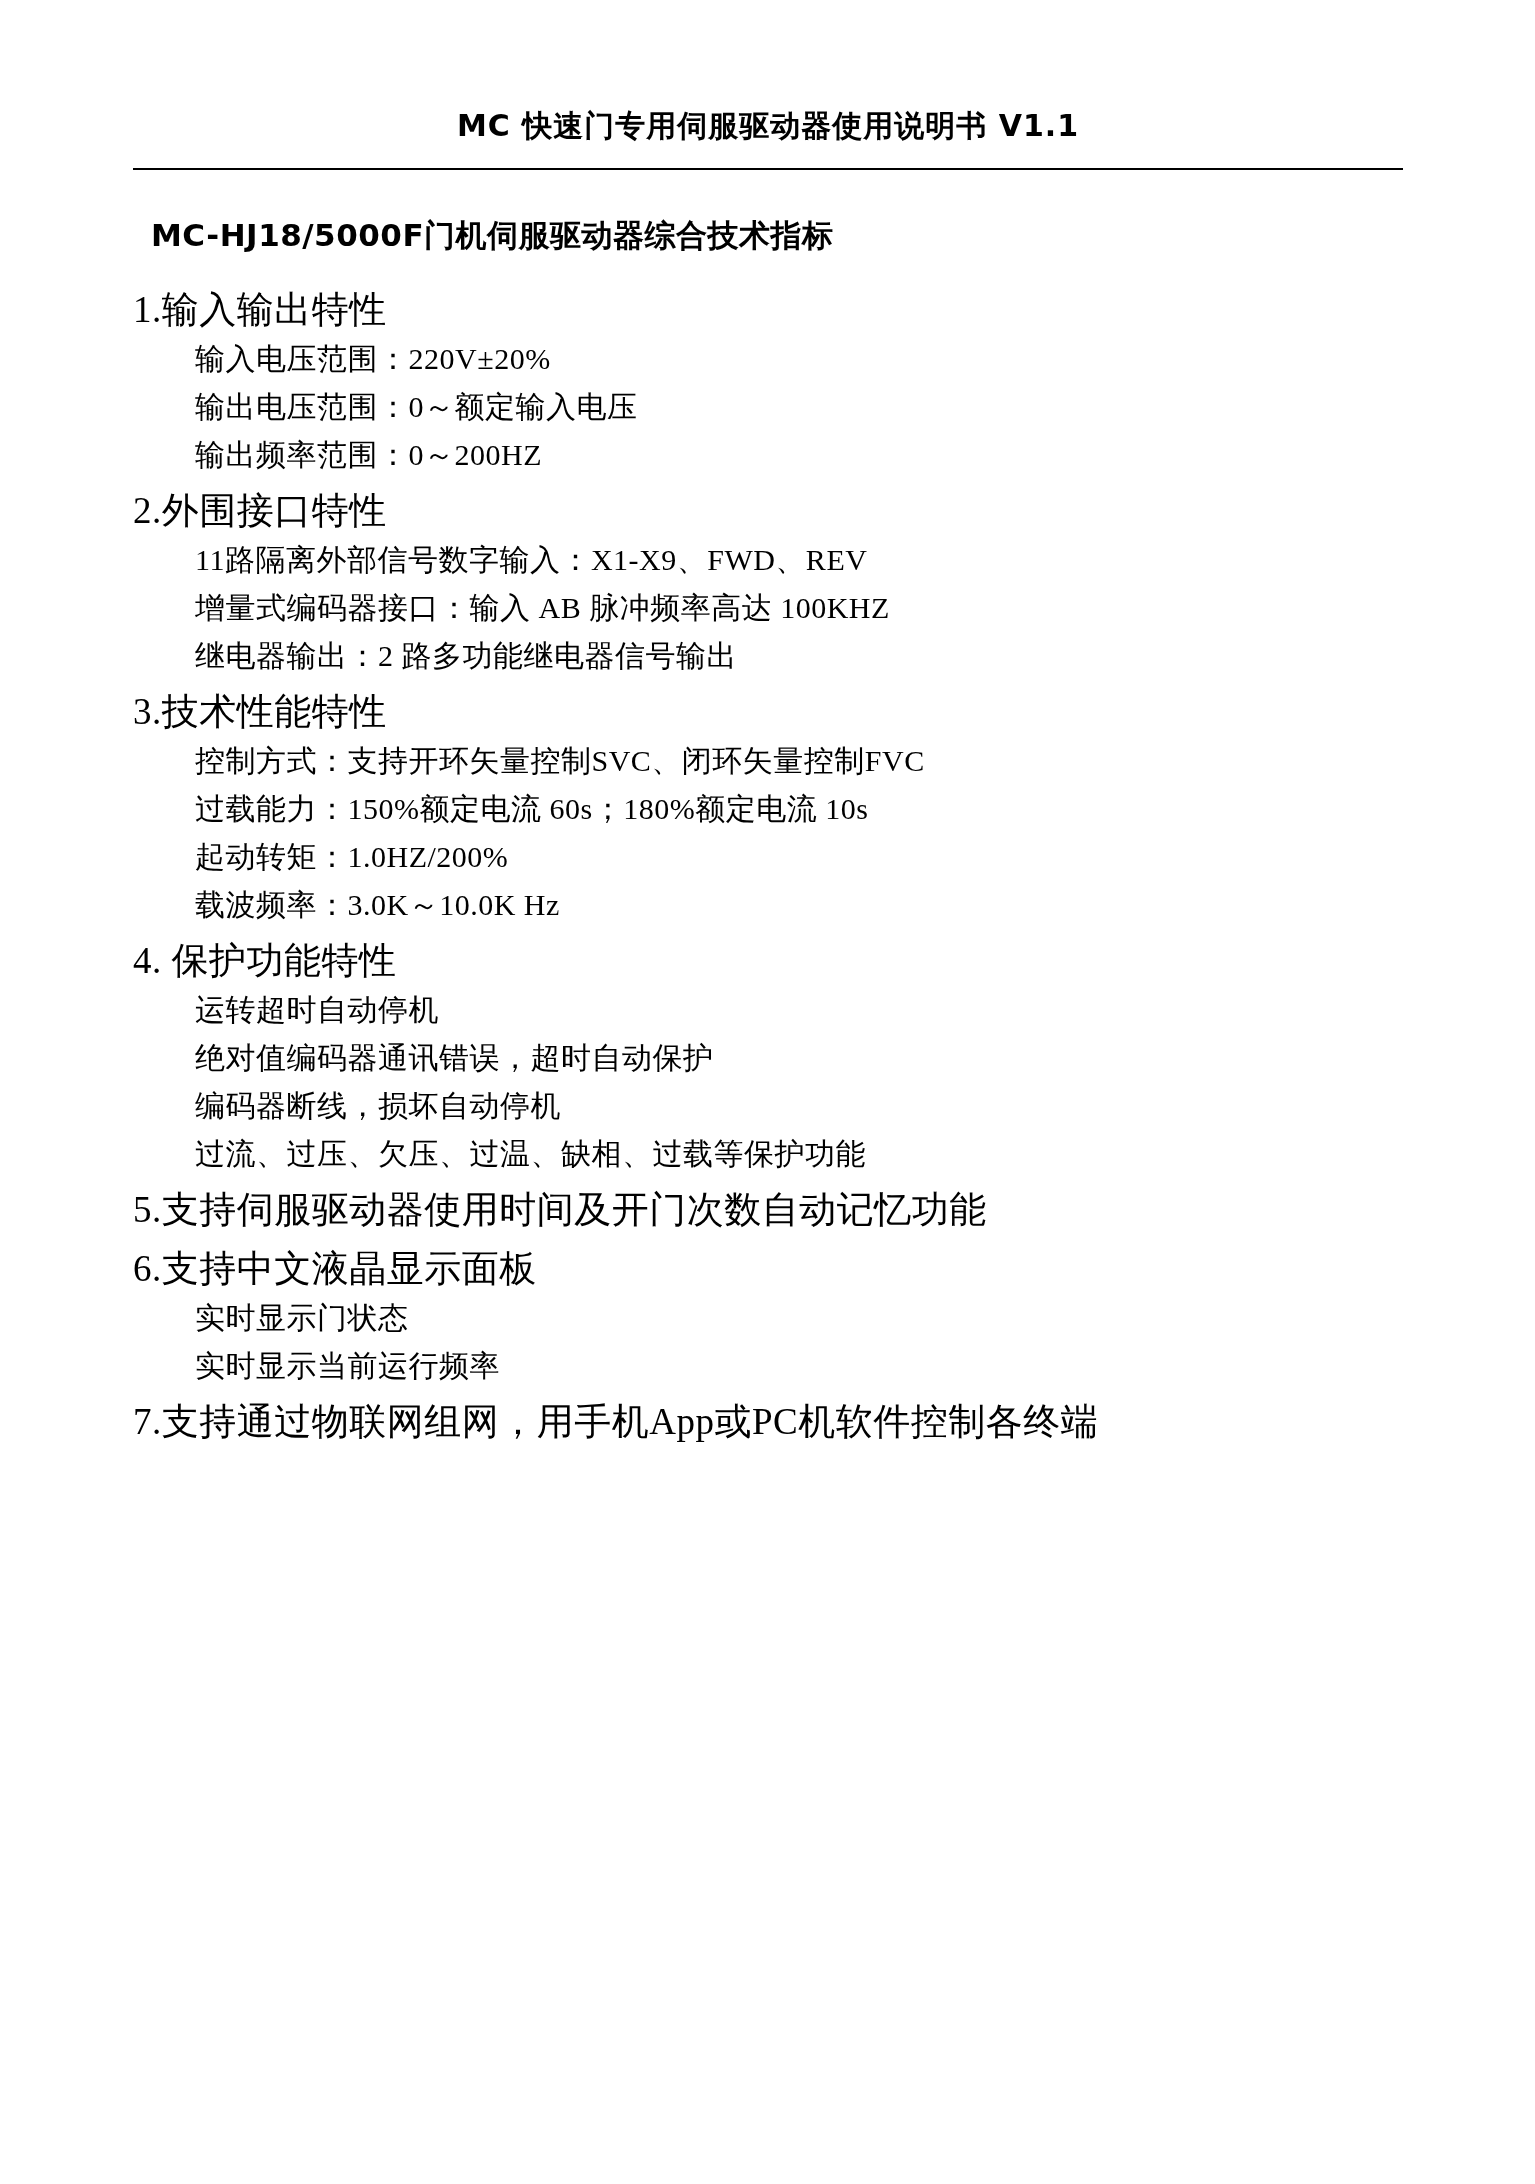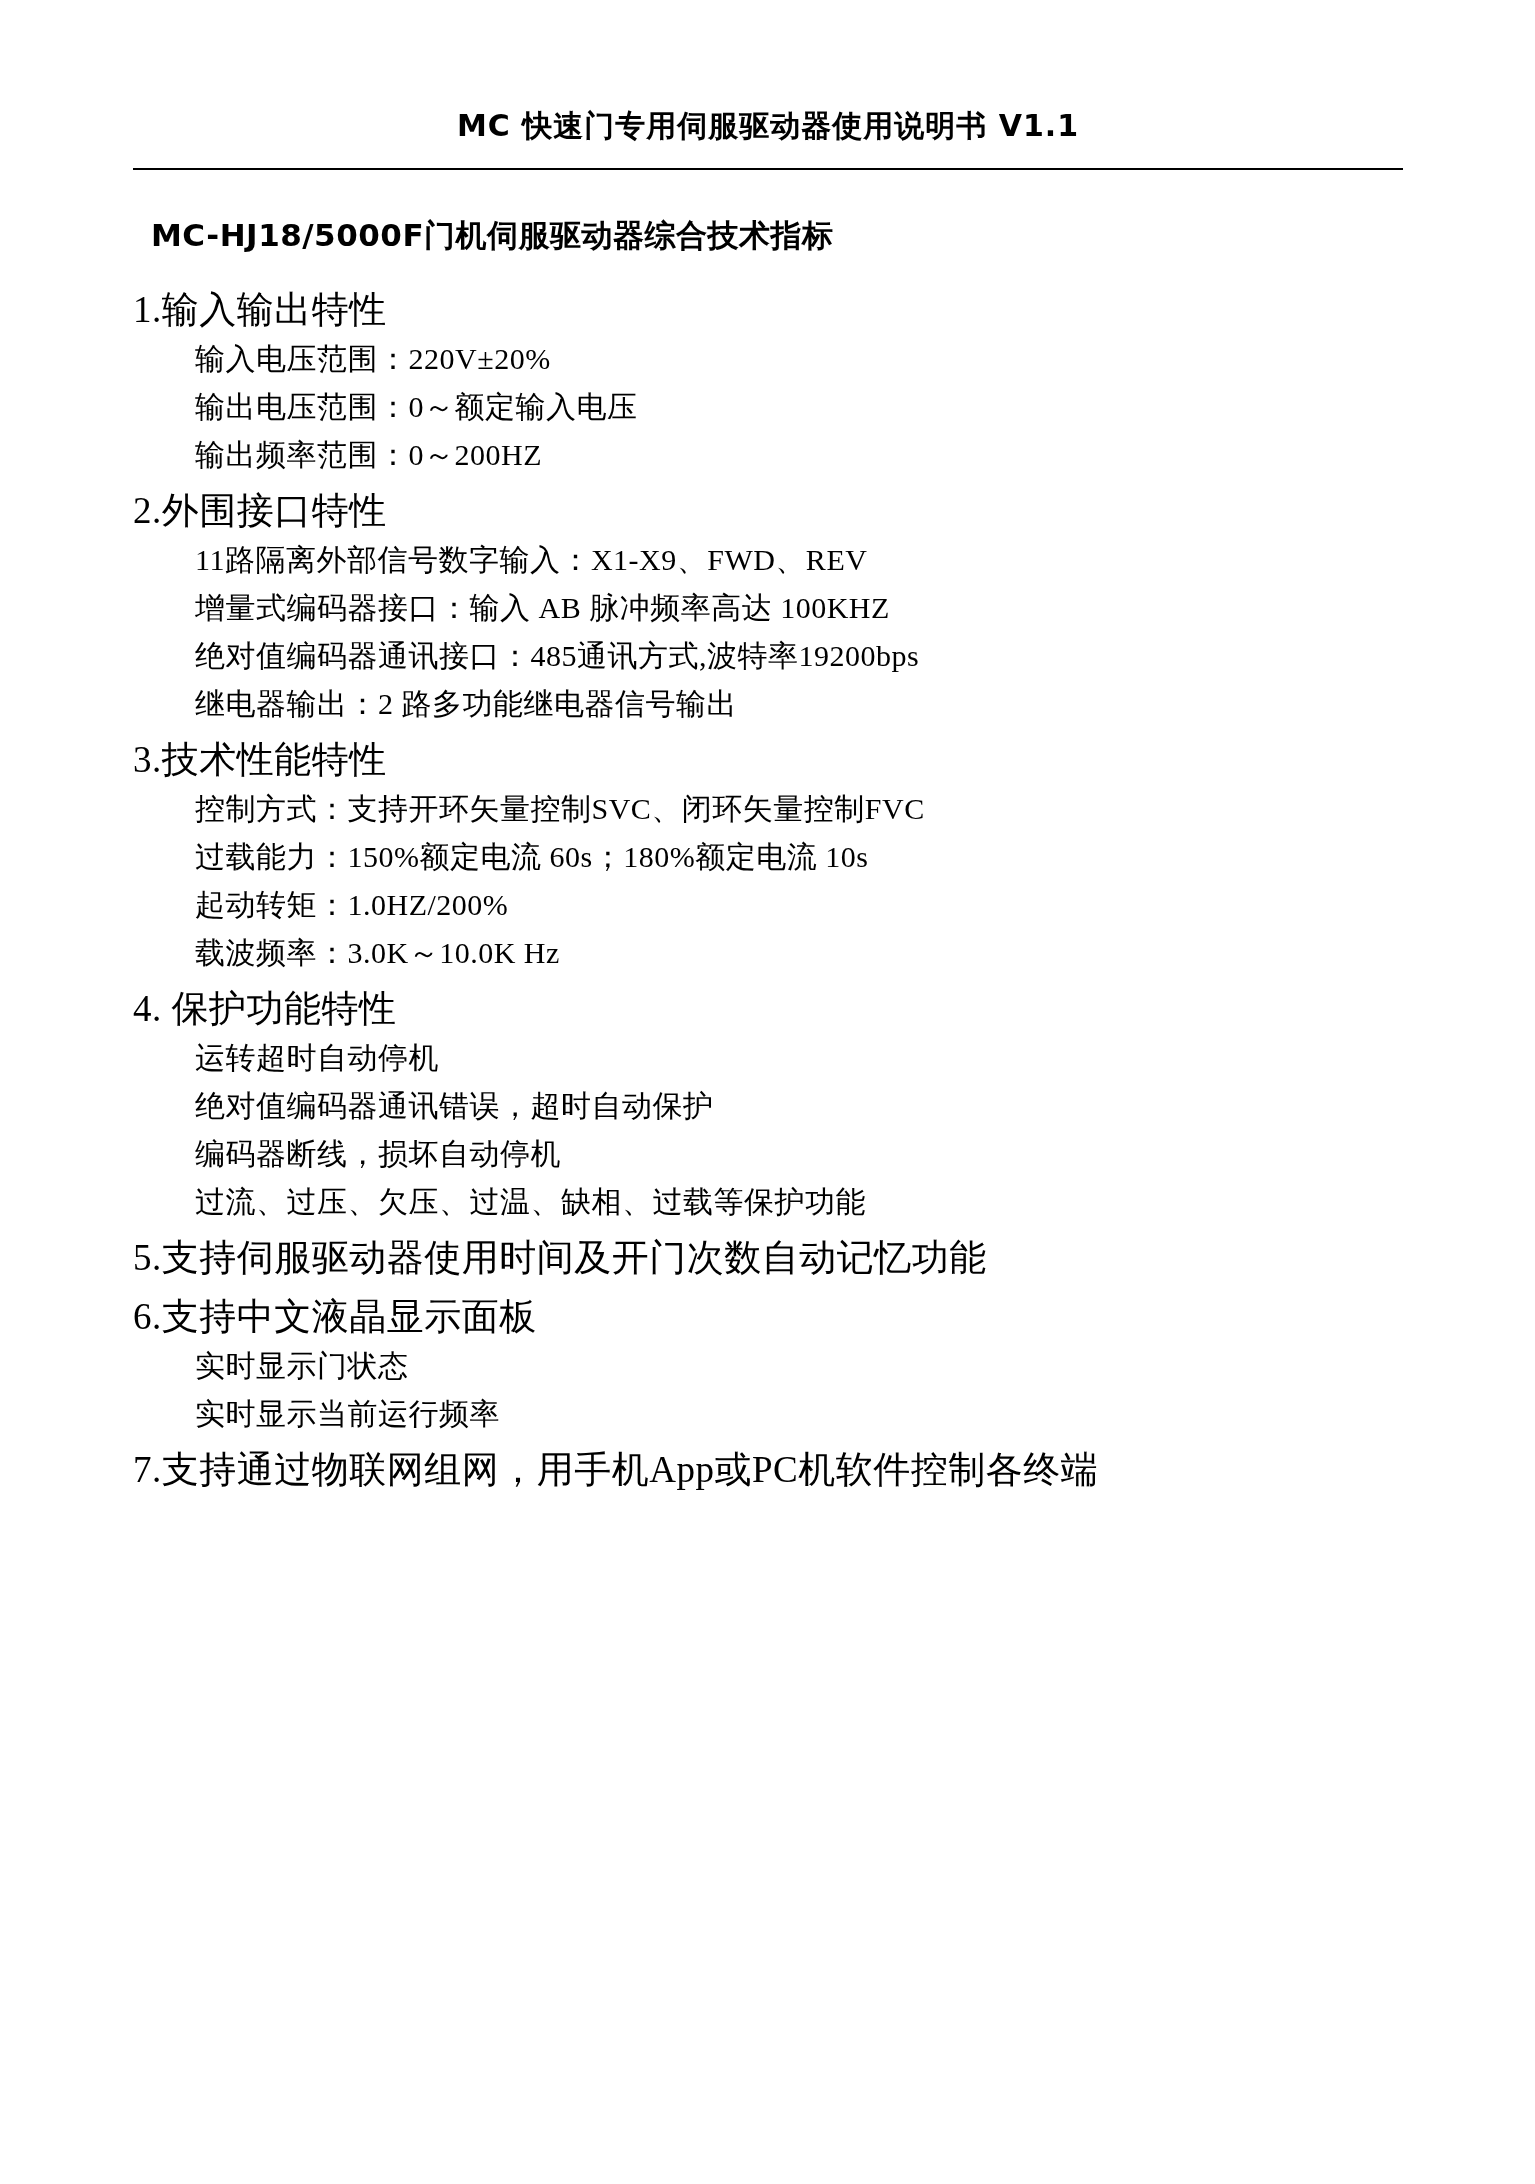--- a/index.html
+++ b/index.html
@@ -121,21 +121,20 @@
     <div class="doc-title">MC-HJ18/5000F门机伺服驱动器综合技术指标</div>
 
     <div class="lvl1">1.输入输出特性</div>
     <div class="lvl2">输入电压范围：220V±20%</div>
     <div class="lvl2">输出电压范围：0～额定输入电压</div>
     <div class="lvl2 gapafter">输出频率范围：0～200HZ</div>
 
     <div class="lvl1">2.外围接口特性</div>
     <div class="lvl2">11路隔离外部信号数字输入：X1-X9、FWD、REV</div>
     <div class="lvl2">增量式编码器接口：输入 AB 脉冲频率高达 100KHZ</div>
-    <div class="lvl2">绝对值编码器通讯接口：485通讯方式,波特率19200bps</div>
     <div class="lvl2 gapafter">继电器输出：2 路多功能继电器信号输出</div>
 
     <div class="lvl1">3.技术性能特性</div>
     <div class="lvl2">控制方式：支持开环矢量控制SVC、闭环矢量控制FVC</div>
     <div class="lvl2">过载能力：150%额定电流 60s；180%额定电流 10s</div>
     <div class="lvl2">起动转矩：1.0HZ/200%</div>
     <div class="lvl2 gapafter">载波频率：3.0K～10.0K Hz</div>
 
     <div class="lvl1">4. 保护功能特性</div>
     <div class="lvl2">运转超时自动停机</div>

